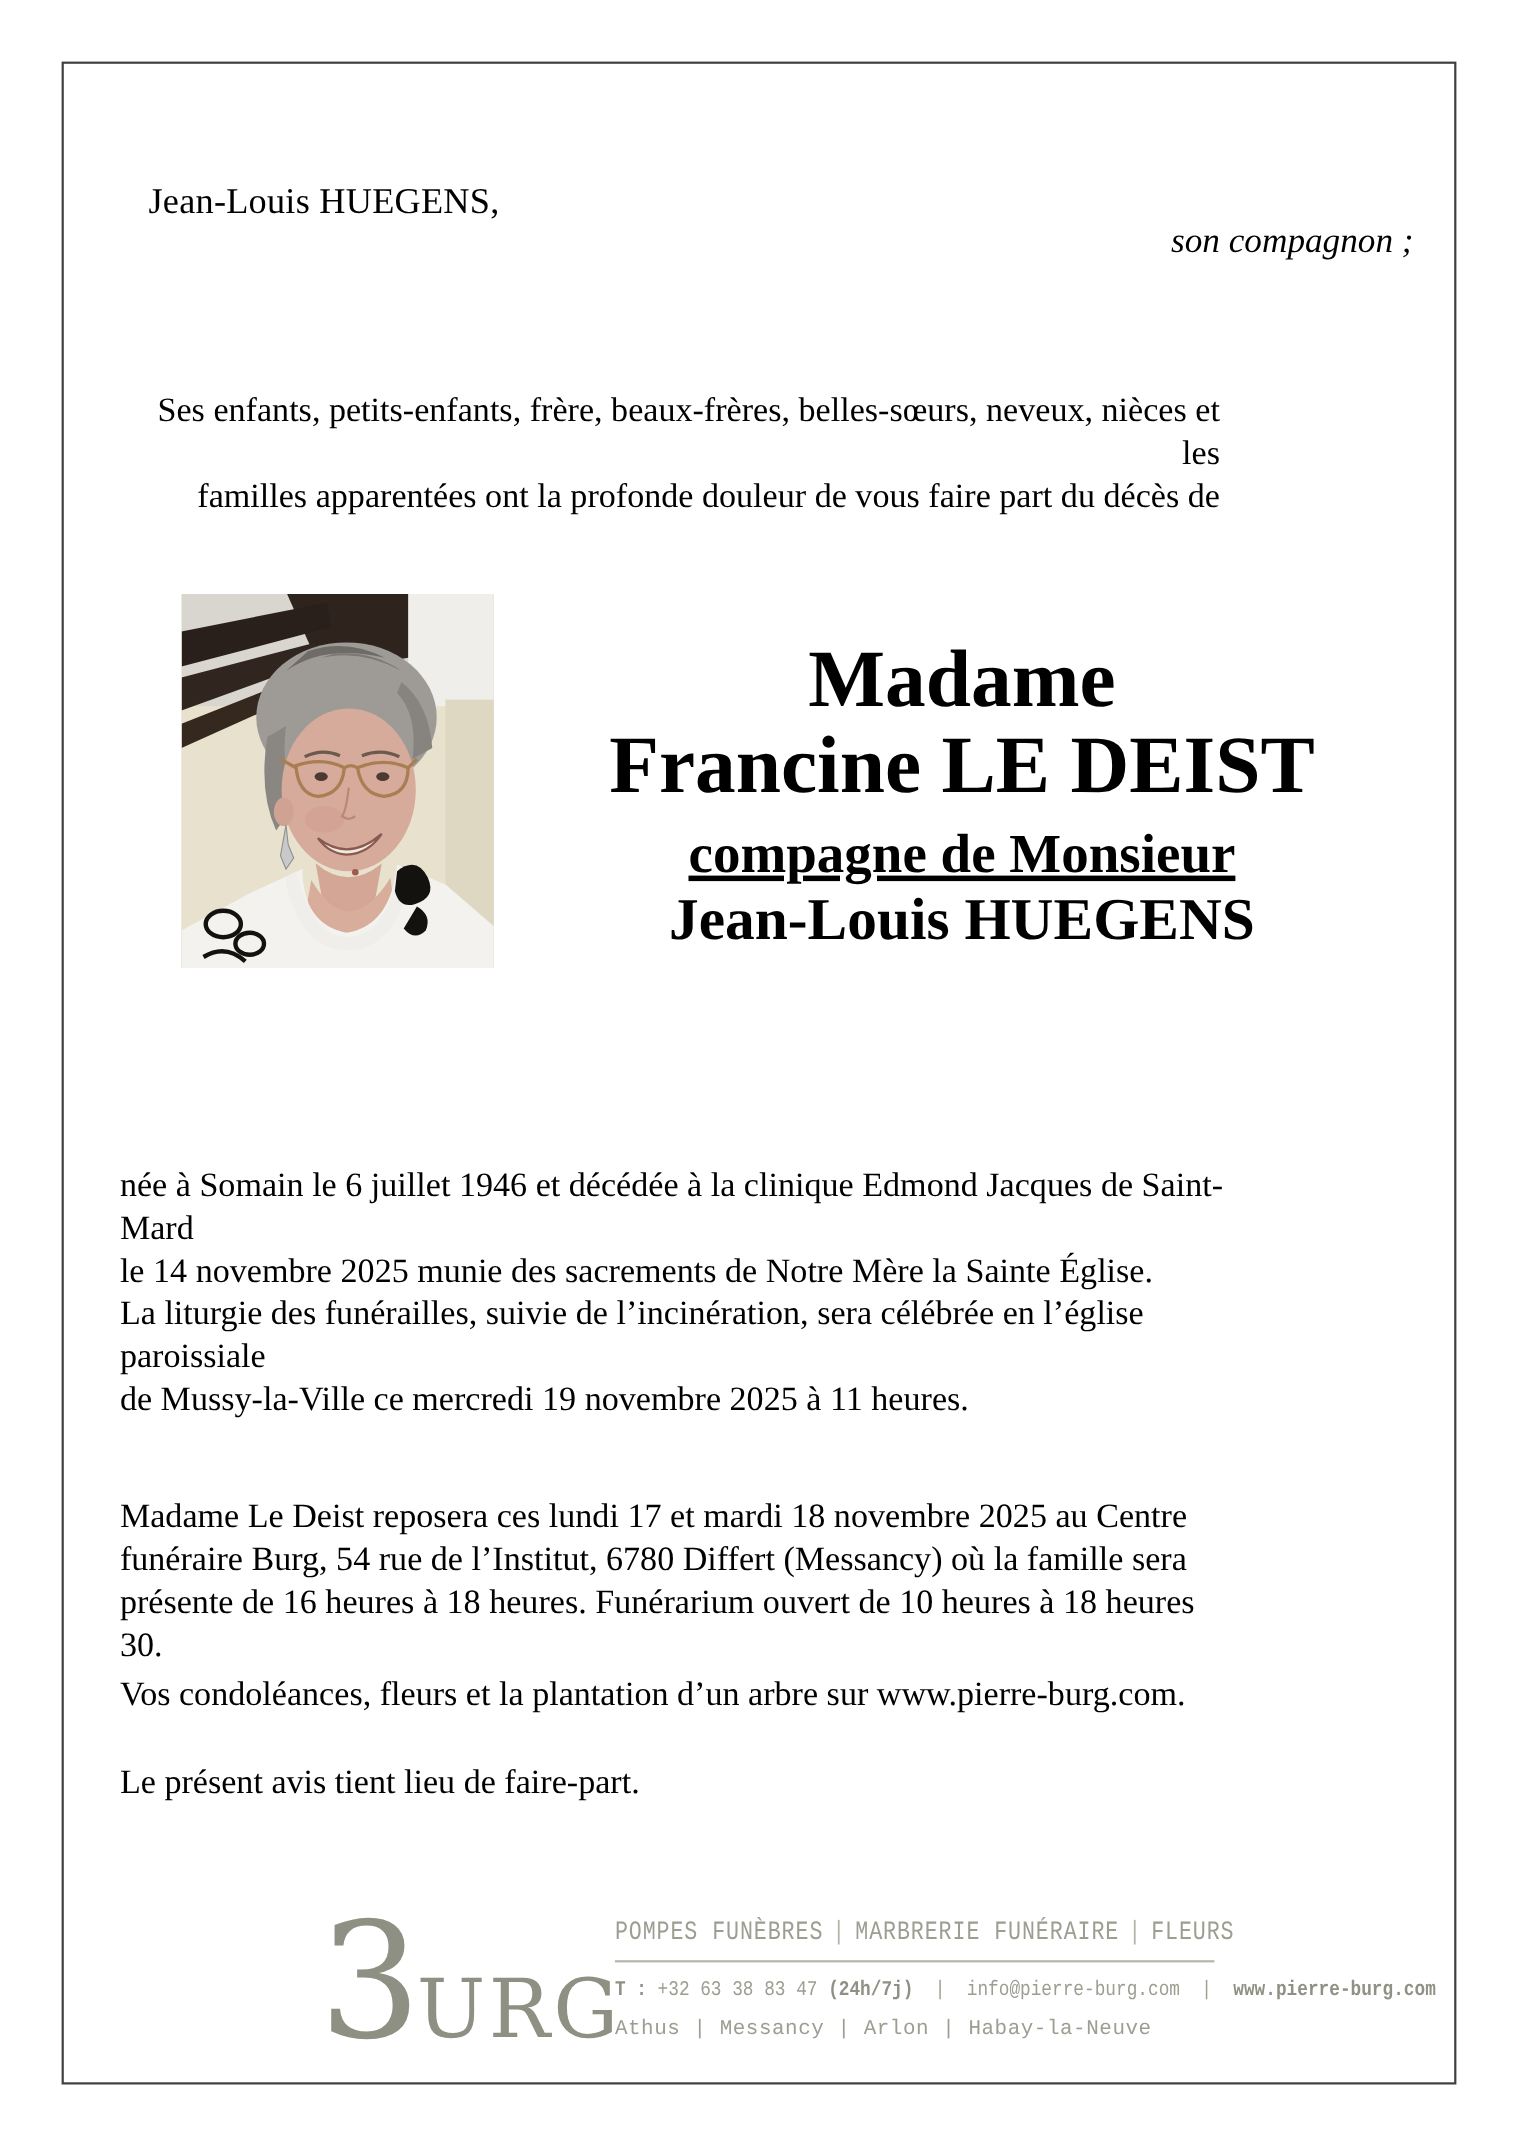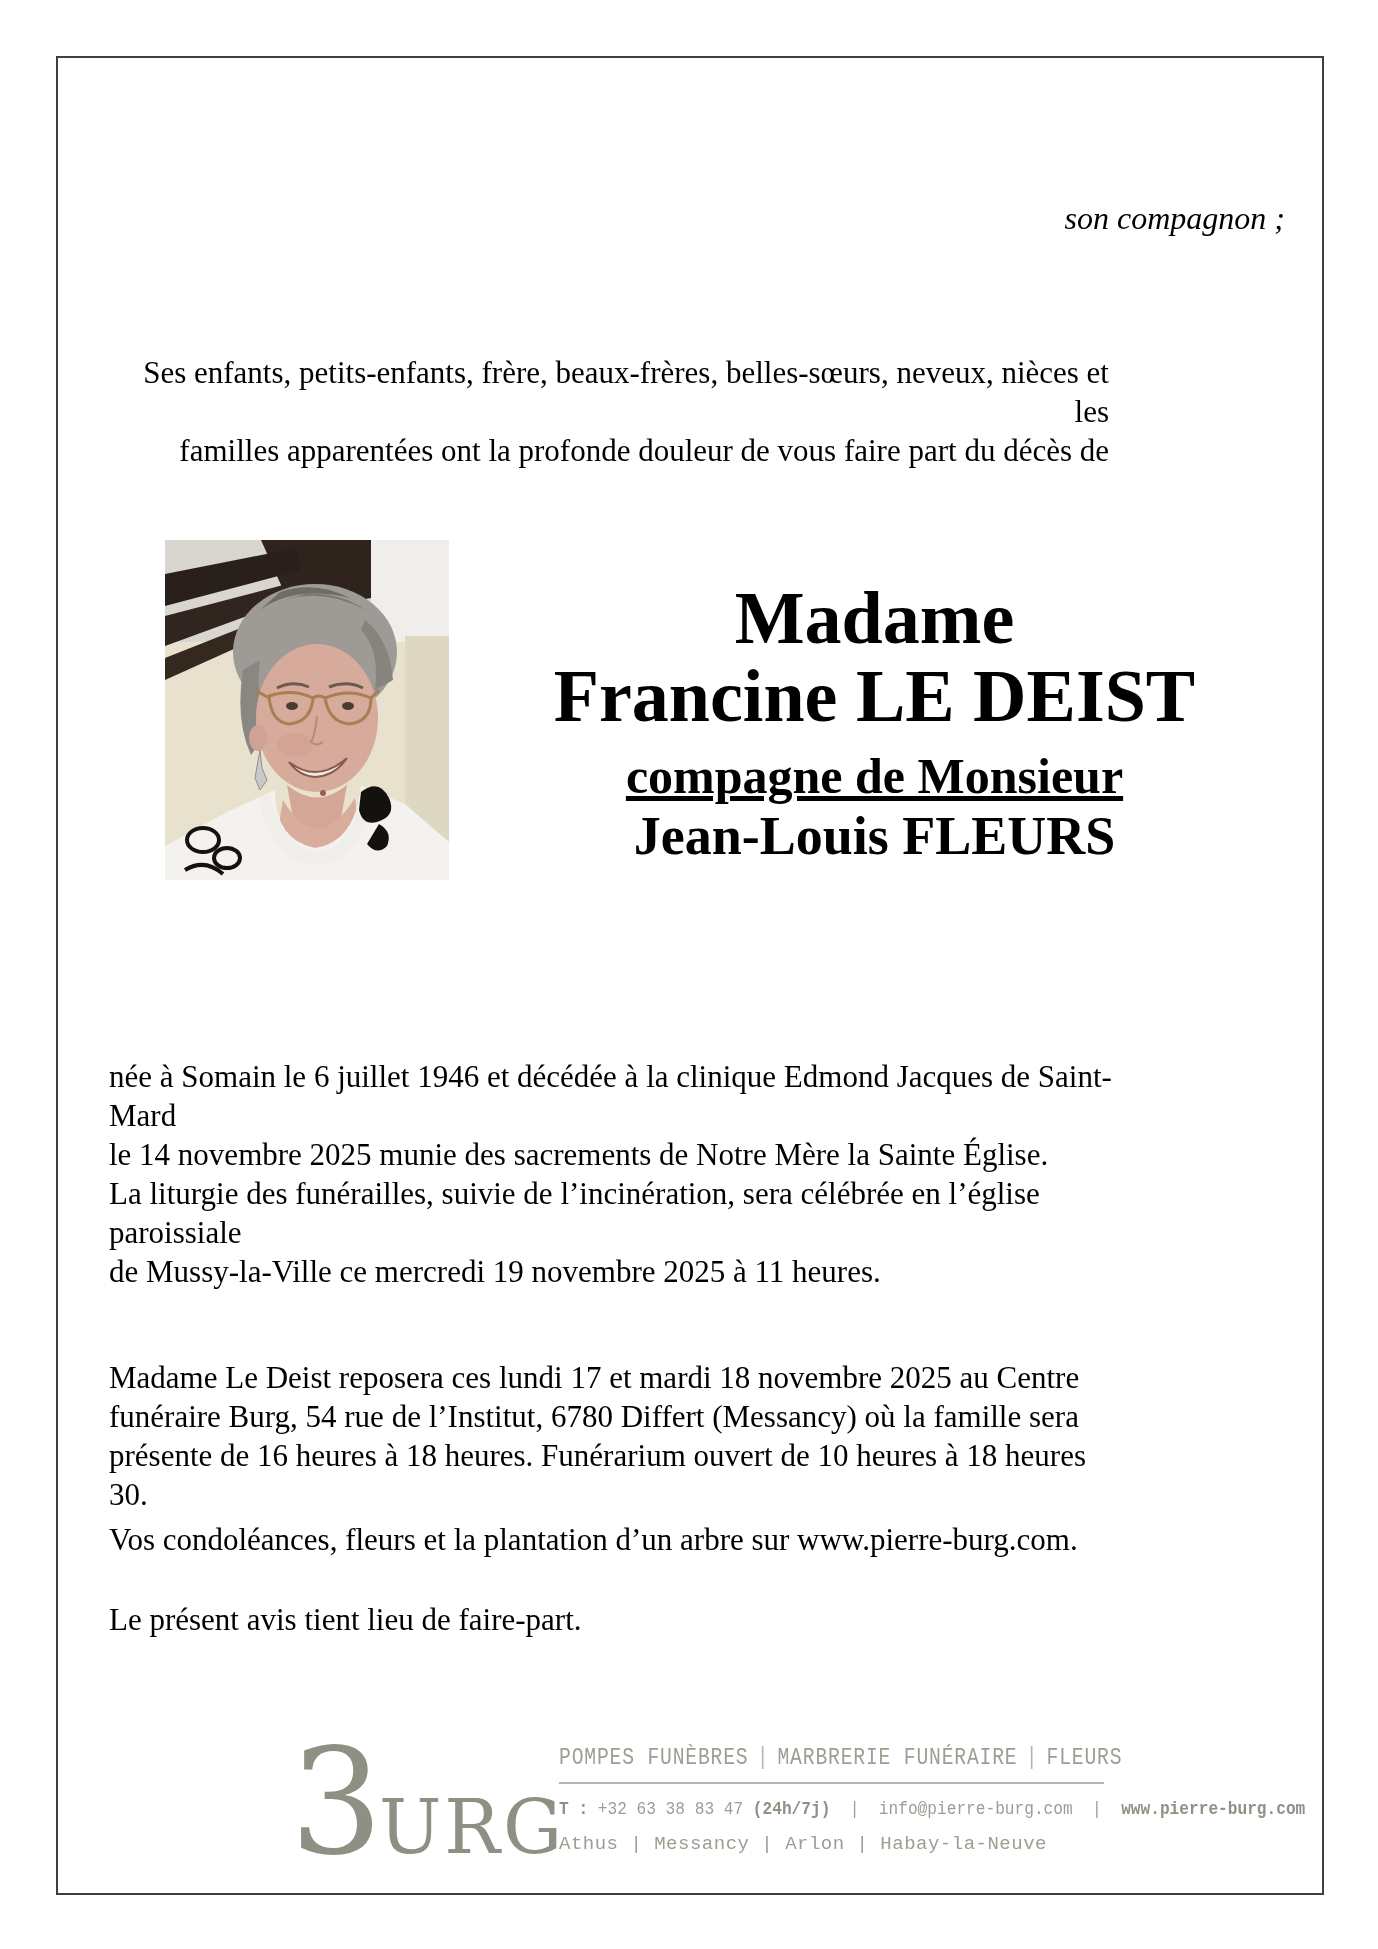--- a/index.html
+++ b/index.html
@@ -84,20 +84,21 @@
   .cities{
     margin-top:13px;font-size:19px;white-space:nowrap;letter-spacing:0.5px;
   }
 </style>
 </head>
 <body>
 
 <div class="page">
   <div class="frame">
 
+    <div class="abs opening">Jean-Louis HUEGENS,</div>
     <div class="abs relation">son compagnon ;</div>
 
     <div class="abs intro">
       <div>Ses enfants, petits-enfants, frère, beaux-frères, belles-sœurs, neveux, nièces et les</div>
       <div>familles apparentées ont la profonde douleur de vous faire part du décès de</div>
     </div>
 
     <div class="abs portrait">
       <svg width="284" height="340" viewBox="0 0 284 340">
 
@@ -150,21 +151,21 @@
         <ellipse cx="62" cy="318" rx="13" ry="10" fill="none" stroke="#14120f" stroke-width="4"></ellipse>
         <path d="M20 330 Q40 318 58 334" stroke="#14120f" stroke-width="4" fill="none"></path>
         <path d="M196 252 Q214 238 224 258 Q232 276 212 282 Q198 286 194 270 Z" fill="#14120f"></path>
         <path d="M214 284 Q228 292 222 306 Q212 316 202 304 Z" fill="#14120f"></path>
       </svg>
     </div>
 
     <div class="abs title-block-line t1">Madame</div>
     <div class="abs title-block-line t2">Francine LE DEIST</div>
     <div class="abs title-block-line t3">compagne de Monsieur</div>
-    <div class="abs title-block-line t4">Jean-Louis FLEURS</div>
+    <div class="abs title-block-line t4">Jean-Louis HUEGENS</div>
 
     <div class="abs para p1">
       <div>née à Somain le 6 juillet 1946 et décédée à la clinique Edmond Jacques de Saint-Mard</div>
       <div>le 14 novembre 2025 munie des sacrements de Notre Mère la Sainte Église.</div>
     </div>
 
     <div class="abs para p2">
       <div>La liturgie des funérailles, suivie de l’incinération, sera célébrée en l’église paroissiale</div>
       <div><span>de Mussy-la-Ville ce mercredi 19 novembre 2025 à </span><span class="bold">11 heures.</span></div>
     </div>

